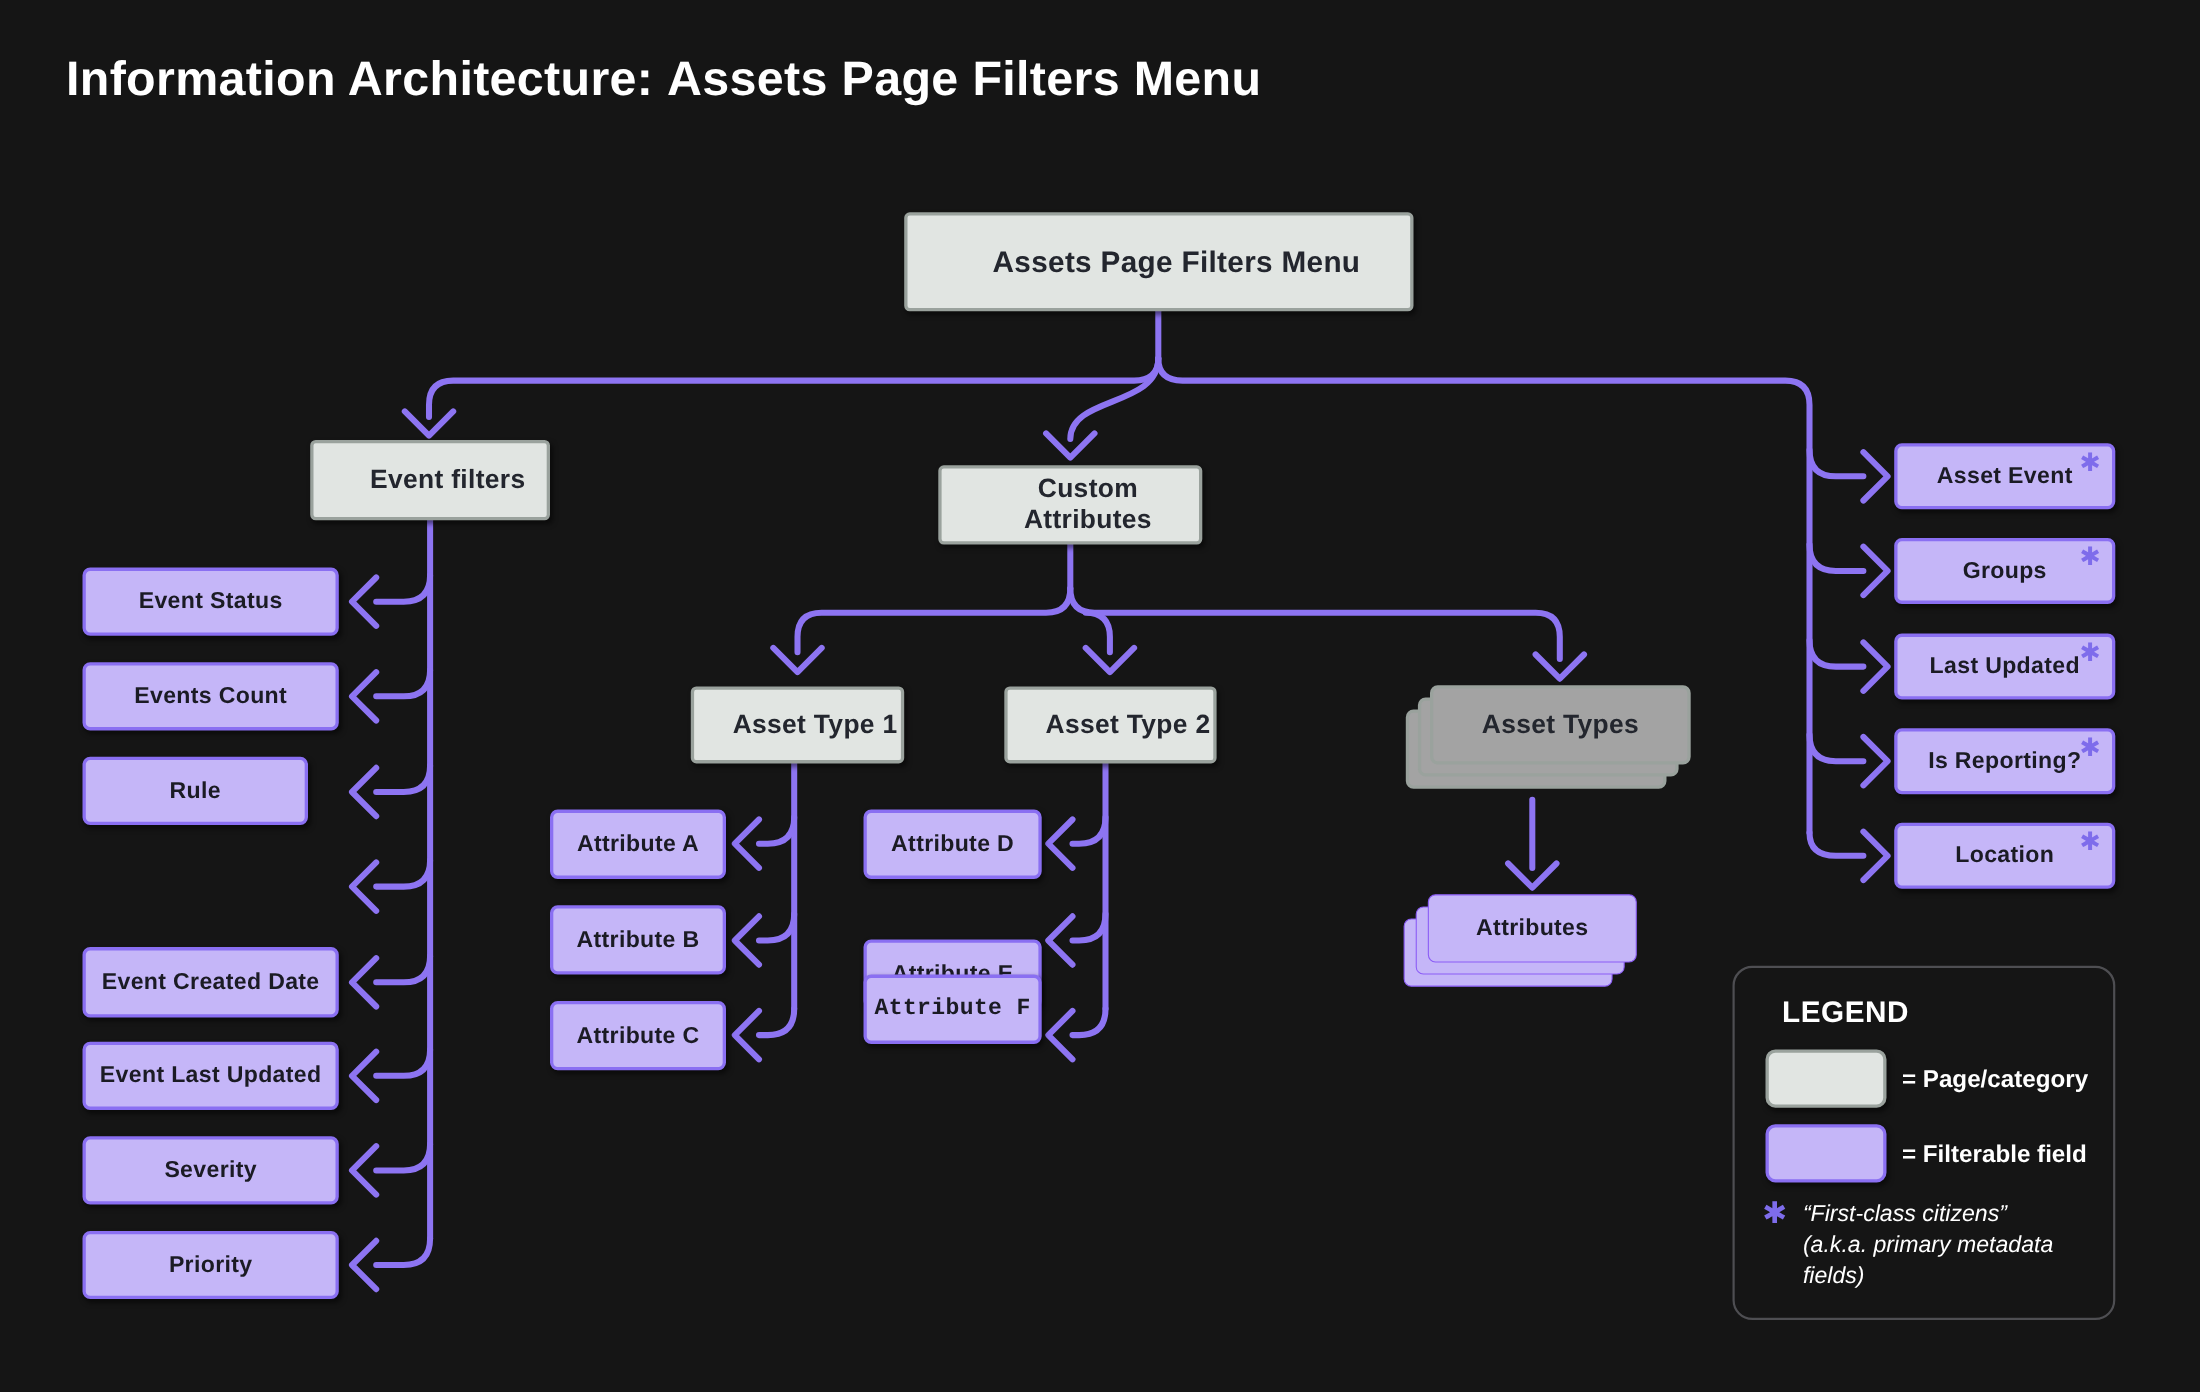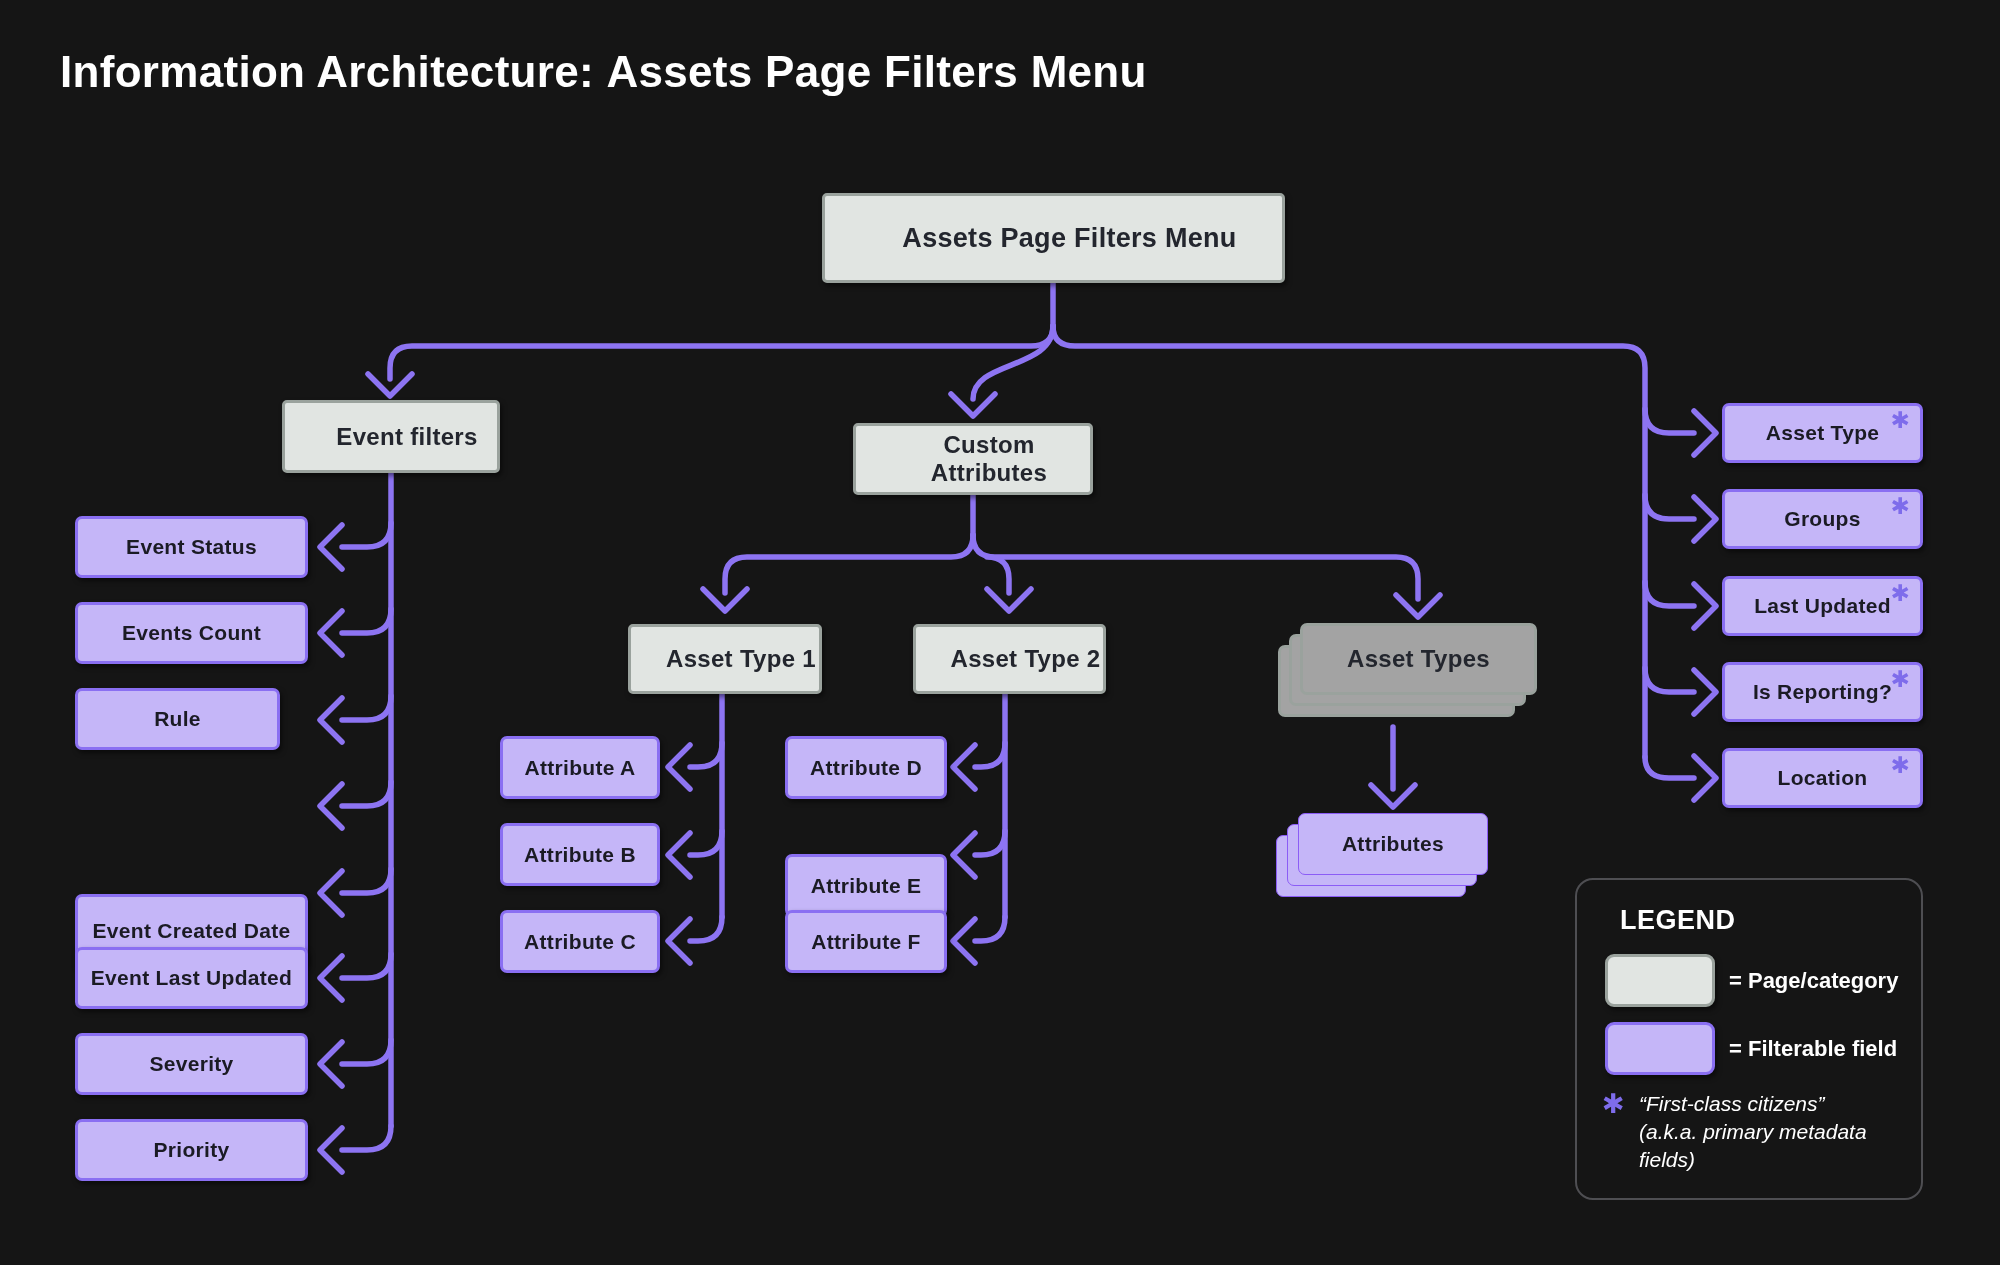--- a/index.html
+++ b/index.html
@@ -140,21 +140,21 @@
   </div>
   <div class="box purple f21" style="left:75px;top:516px;width:233px;height:62px;">
       <span>Event Status</span>
     </div>
   <div class="box purple f21" style="left:75px;top:602px;width:233px;height:62px;">
       <span>Events Count</span>
     </div>
   <div class="box purple f21" style="left:75px;top:688px;width:205px;height:62px;">
       <span>Rule</span>
     </div>
-  <div class="box purple f21" style="left:75px;top:894px;width:233px;height:74px;">
+  <div class="box purple f21" style="left:75px;top:861px;width:233px;height:64px;">
       <span>Event Created Date</span>
     </div>
   <div class="box purple f21" style="left:75px;top:947px;width:233px;height:62px;">
       <span>Event Last Updated</span>
     </div>
   <div class="box purple f21" style="left:75px;top:1033px;width:233px;height:62px;">
       <span>Severity</span>
     </div>
   <div class="box purple f21" style="left:75px;top:1119px;width:233px;height:62px;">
       <span>Priority</span>
@@ -187,34 +187,34 @@
   <div class="box purple f21" style="left:500px;top:910px;width:160px;height:63px;">
       <span>Attribute C</span>
     </div>
 
   <div class="box purple f21" style="left:785px;top:736px;width:162px;height:63px;">
       <span>Attribute D</span>
     </div>
   <div class="box purple f21" style="left:785px;top:823px;width:162px;height:63px;margin-top:31px;">
       <span>Attribute E</span>
     </div>
-  <div class="box purple f21" style="left:785px;top:910px;width:162px;height:63px;">
+  <div class="box purple f21" style="left:785px;top:886px;width:162px;height:63px;font-family:Liberation Mono, monospace;">
       <span>Attribute F</span>
     </div>
 
   <div class="stack" style="left:1276px;top:813px;width:212px;height:84px;">
     <div class="layer purple-l" style="left:0;top:22px;width:190px;height:62px;"></div>
     <div class="layer purple-l" style="left:11px;top:11px;width:190px;height:62px;"></div>
     <div class="layer purple-l front f21" style="left:22px;top:0;width:190px;height:62px;color:#1b1b24;font-weight:700;">
       <span>Attributes</span>
     </div>
   </div>
 
   <div class="box purple f21" style="left:1722px;top:403px;width:201px;height:60px;">
-    <span>Asset Type</span>
+    <span>Asset Event</span>
     <span class="ast">✱</span>
   </div>
   <div class="box purple f21" style="left:1722px;top:489px;width:201px;height:60px;">
     <span>Groups</span>
     <span class="ast">✱</span>
   </div>
   <div class="box purple f21" style="left:1722px;top:576px;width:201px;height:60px;">
     <span>Last Updated</span>
     <span class="ast">✱</span>
   </div>

